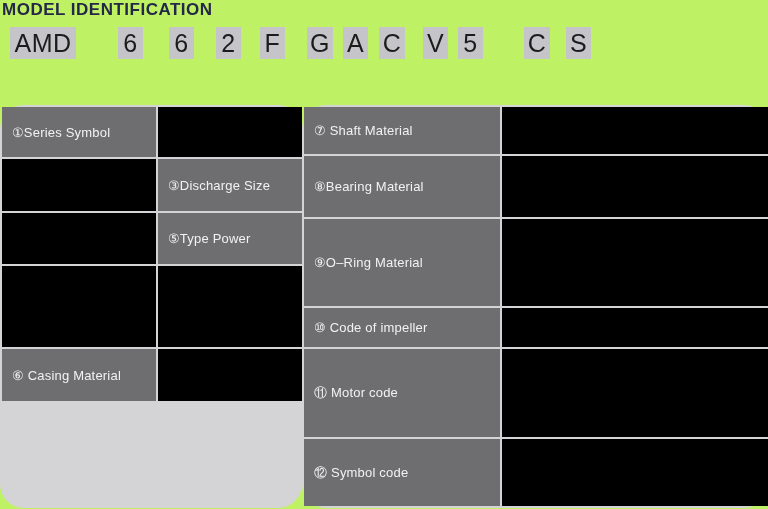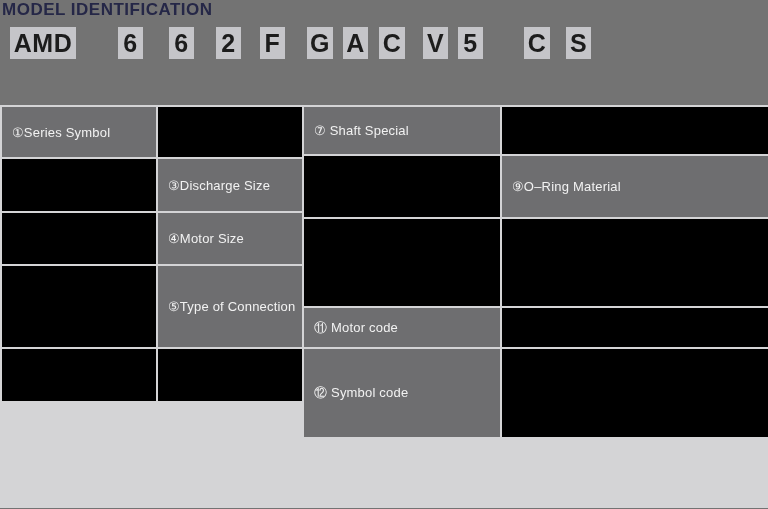--- a/index.html
+++ b/index.html
@@ -1,20 +1,20 @@
 <!DOCTYPE html>
 <html><head>
 <meta charset="utf-8">
 <style>
   html, body { margin: 0; padding: 0; background: #000; }
   .page {
     position: relative;
     width: 768px;
     height: 509px;
-    background: #737373;
+    background: #bef264;
     overflow: hidden;
     font-family: "Liberation Sans", sans-serif;
   }
 
   .page-title {
     position: absolute;
     left: 2px;
     top: 0px;
     font-size: 17px;
     font-weight: bold;
@@ -23,35 +23,36 @@
     white-space: nowrap;
   }
 
   .code-box {
     position: absolute;
     top: 27px;
     height: 32px;
     background: #c5c5c9;
     color: #1c1c1c;
     font-size: 25px;
-    font-weight: 700;
+    font-weight: 400;
     display: flex;
     align-items: center;
     justify-content: center;
     letter-spacing: 0.5px;
   }
 
   .model-table {
     position: absolute;
     top: 105px;
     display: grid;
     gap: 2px;
     background: #d4d4d6;       
     padding: 2px 0 2px 2px;    
     box-sizing: border-box;
+    border-radius: 24px;
   }
   .model-table.left {
     left: 0;
     width: 302px;
     grid-template-columns: 154px 144px;
     grid-template-rows: 50px 52px 51px 81px 52px 103px;
   }
   .model-table.right {
     left: 302px;
     width: 466px;
@@ -98,33 +99,35 @@
     <div class="code-box" style="left:524px; width:26px;">C</div>
     <div class="code-box" style="left:566px; width:25px;">S</div>
   </div>
 
   <div class="model-table left">
     <div class="cell label">①Series Symbol</div>
     <div class="cell value"></div>
     <div class="cell value"></div>
     <div class="cell label">③Discharge Size</div>
     <div class="cell value"></div>
-    <div class="cell label">④Motor Size</div>
+    <div class="cell label">⑤Type Power</div>
     <div class="cell value"></div>
-    <div class="cell label">⑤Type of Connection</div>
     <div class="cell value"></div>
+    <div class="cell label">⑥ Casing Material</div>
     <div class="cell value"></div>
   </div>
 
   <div class="model-table right">
-    <div class="cell label">⑦ Shaft Special</div>
+    <div class="cell label">⑦ Shaft Material</div>
     <div class="cell value"></div>
+    <div class="cell label">⑧Bearing Material</div>
     <div class="cell value"></div>
     <div class="cell label">⑨O–Ring Material</div>
     <div class="cell value"></div>
+    <div class="cell label">⑩ Code of impeller</div>
     <div class="cell value"></div>
     <div class="cell label">⑪ Motor code</div>
     <div class="cell value"></div>
     <div class="cell label">⑫ Symbol code</div>
     <div class="cell value"></div>
   </div>
 
 </div>
 
 </body></html>

